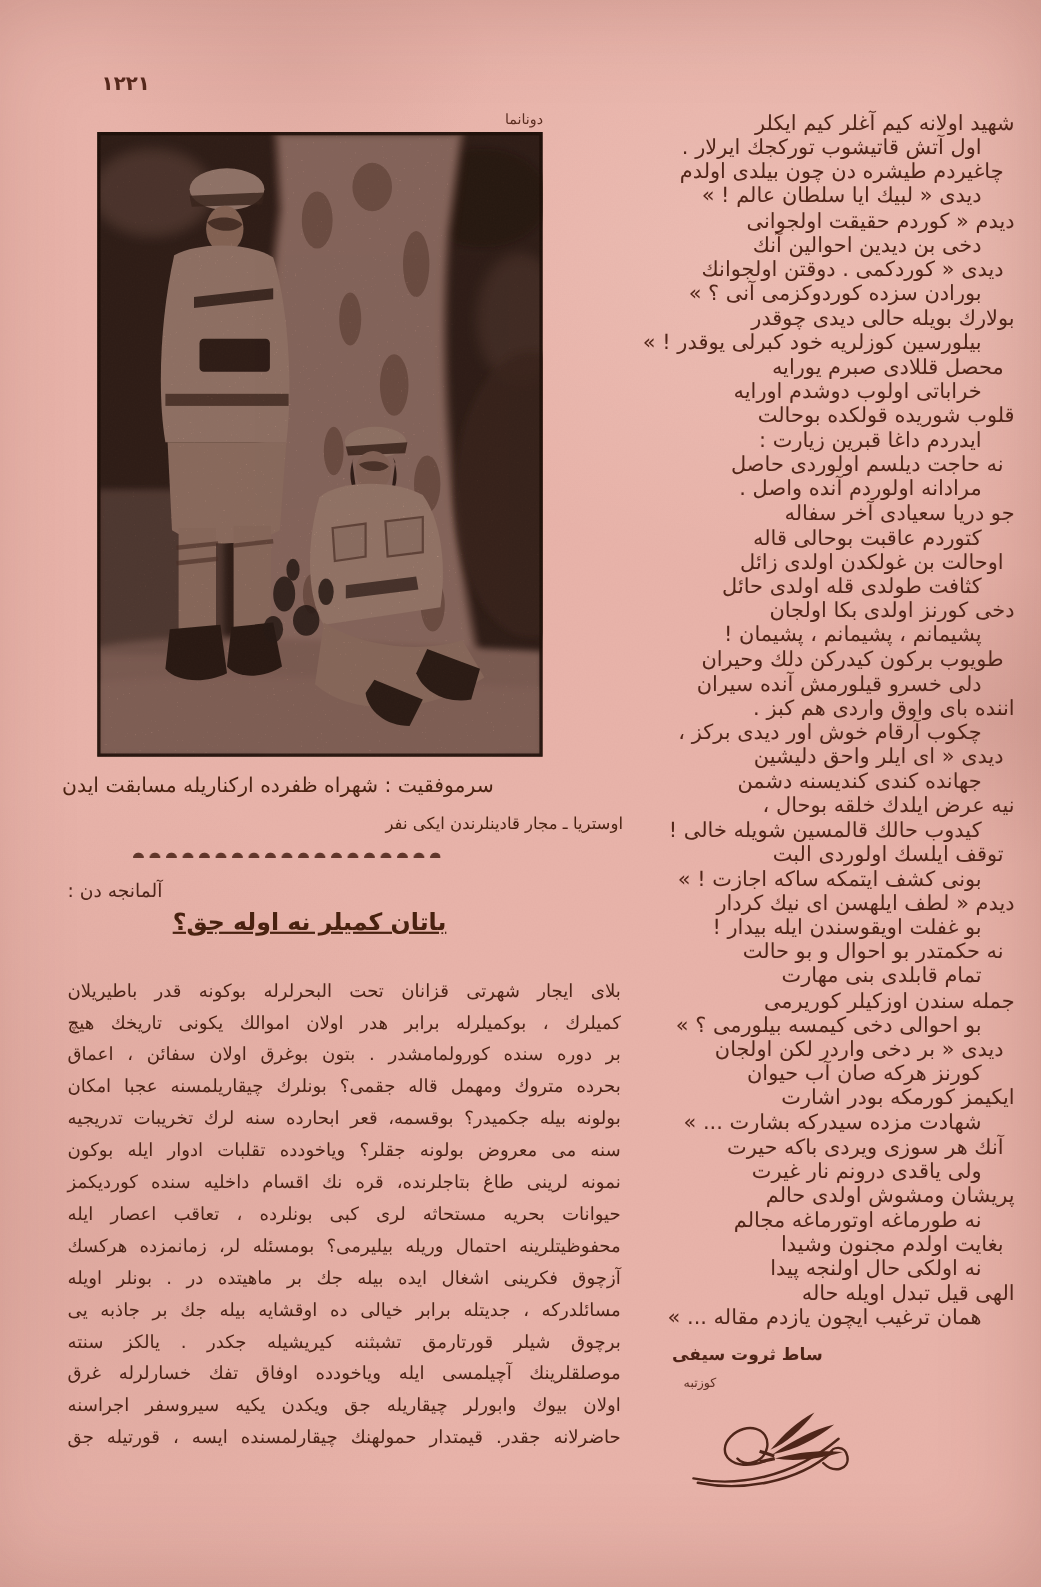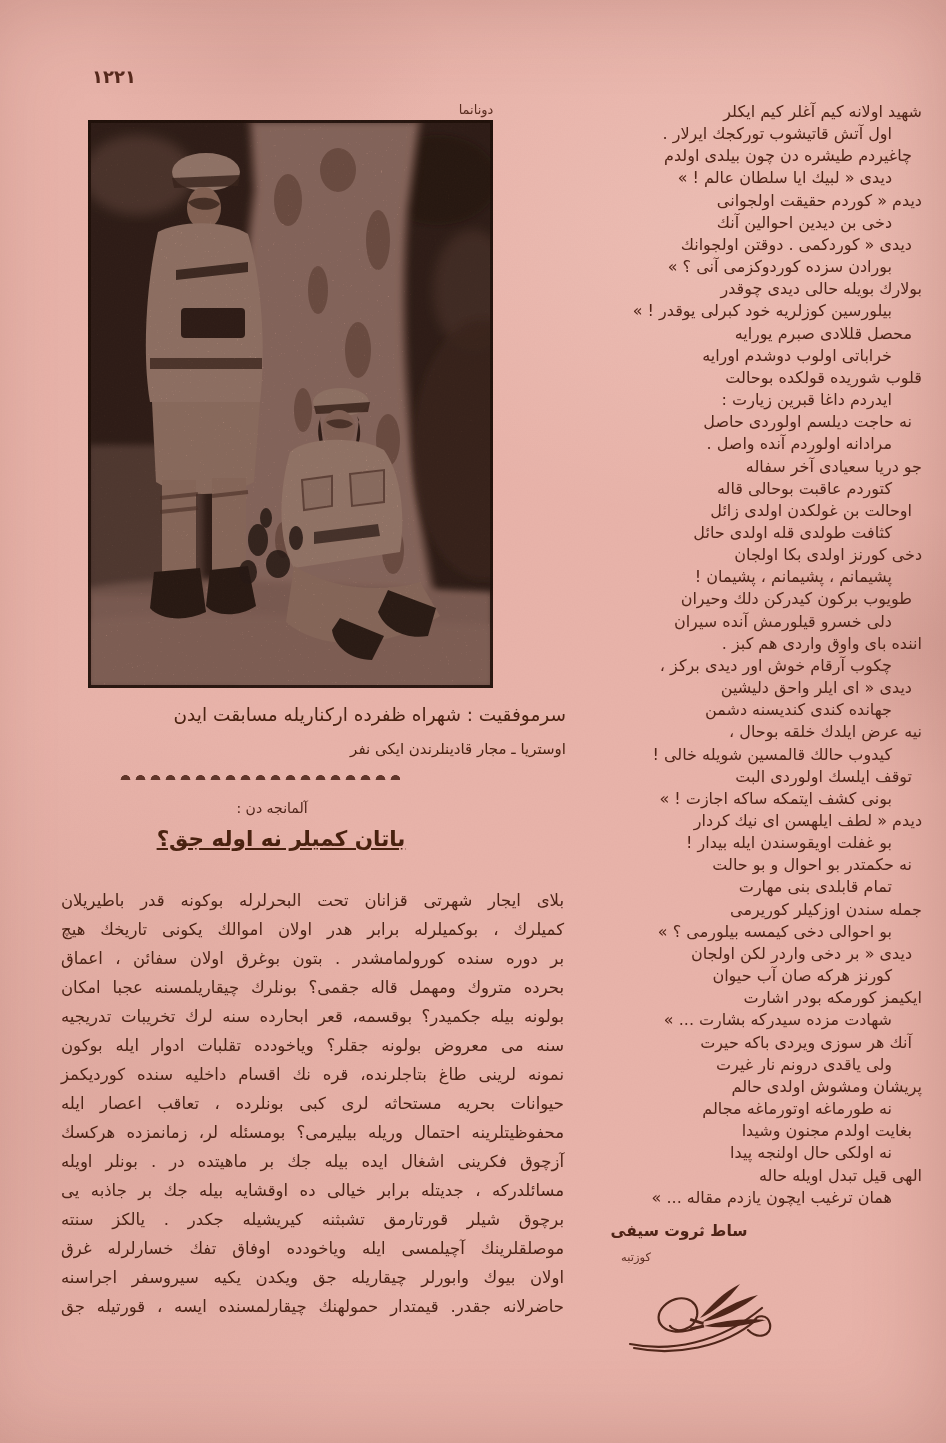--- a/index.html
+++ b/index.html
@@ -17,32 +17,32 @@
     direction:rtl;
     padding-left:24px;
   }
   .grain{position:absolute;inset:0;width:946px;height:1443px;pointer-events:none;opacity:.5;}
   .abs{position:absolute;}
   
   .page-number{left:116px;top:66px;width:70px;font-size:18px;font-weight:bold;letter-spacing:2px;direction:ltr;text-align:left;color:#54271b;}
   .masthead{left:430px;top:70px;width:140px;text-align:center;font-size:13px;color:#5a2c1f;margin-top:32px;}
   
   .photo{left:112px;top:120px;width:405px;height:568px;display:block;}
-  .caption-1{left:80px;top:704px;width:510px;text-align:right;font-size:18.5px;color:#49210f;}
+  .caption-1{left:80px;top:704px;width:510px;text-align:left;font-size:18.5px;color:#49210f;}
   .caption-2{left:80px;top:740px;width:510px;font-size:15px;color:#49210f;}
   .scallop-divider{left:142px;top:770px;width:282px;height:10px;
      background:radial-gradient(circle at 7.5px 10px, #4d2418 0 4.6px, rgba(0,0,0,0) 5.2px);
      background-size:15px 10px;background-repeat:repeat-x;opacity:.88;}
   
-  .kicker{left:85px;top:800px;width:502px;text-align:center;padding-left:0;padding-right:80px;font-size:14px;box-sizing:border-box;}
+  .kicker{left:85px;top:800px;width:502px;text-align:left;padding-left:0;padding-right:80px;font-size:17px;box-sizing:border-box;}
   .article-title{left:85px;top:826px;width:440px;text-align:center;font-size:21.5px;font-weight:bold;color:#47200e;text-decoration:underline;}
   .prose{left:85px;top:886px;width:503px;font-size:16.5px;line-height:29px;color:#4b2214;}
   .prose .prose-line{text-align:justify;text-align-last:justify;white-space:normal;}
   
-  .poem{left:600px;top:101px;width:346px;font-size:16px;line-height:22.15px;color:#502417;}
+  .poem{left:600px;top:101px;width:346px;font-size:19px;line-height:22.15px;color:#502417;}
   .poem .poem-line{text-align:right;padding-left:6px;}
   .poem .poem-line:nth-child(even){padding-right:30px;}
   .poem .poem-line:nth-child(4n+3){padding-right:10px;}
   
   .signature{left:628px;top:1222px;width:150px;text-align:center;font-size:15.5px;font-weight:bold;color:#4d2215;}
   .sig-place{left:630px;top:1250px;width:60px;text-align:center;font-size:11.5px;color:#5a2c1f;}
   .flourish{left:648px;top:1268px;width:160px;height:95px;}
 </style>
 </head>
 <body>

